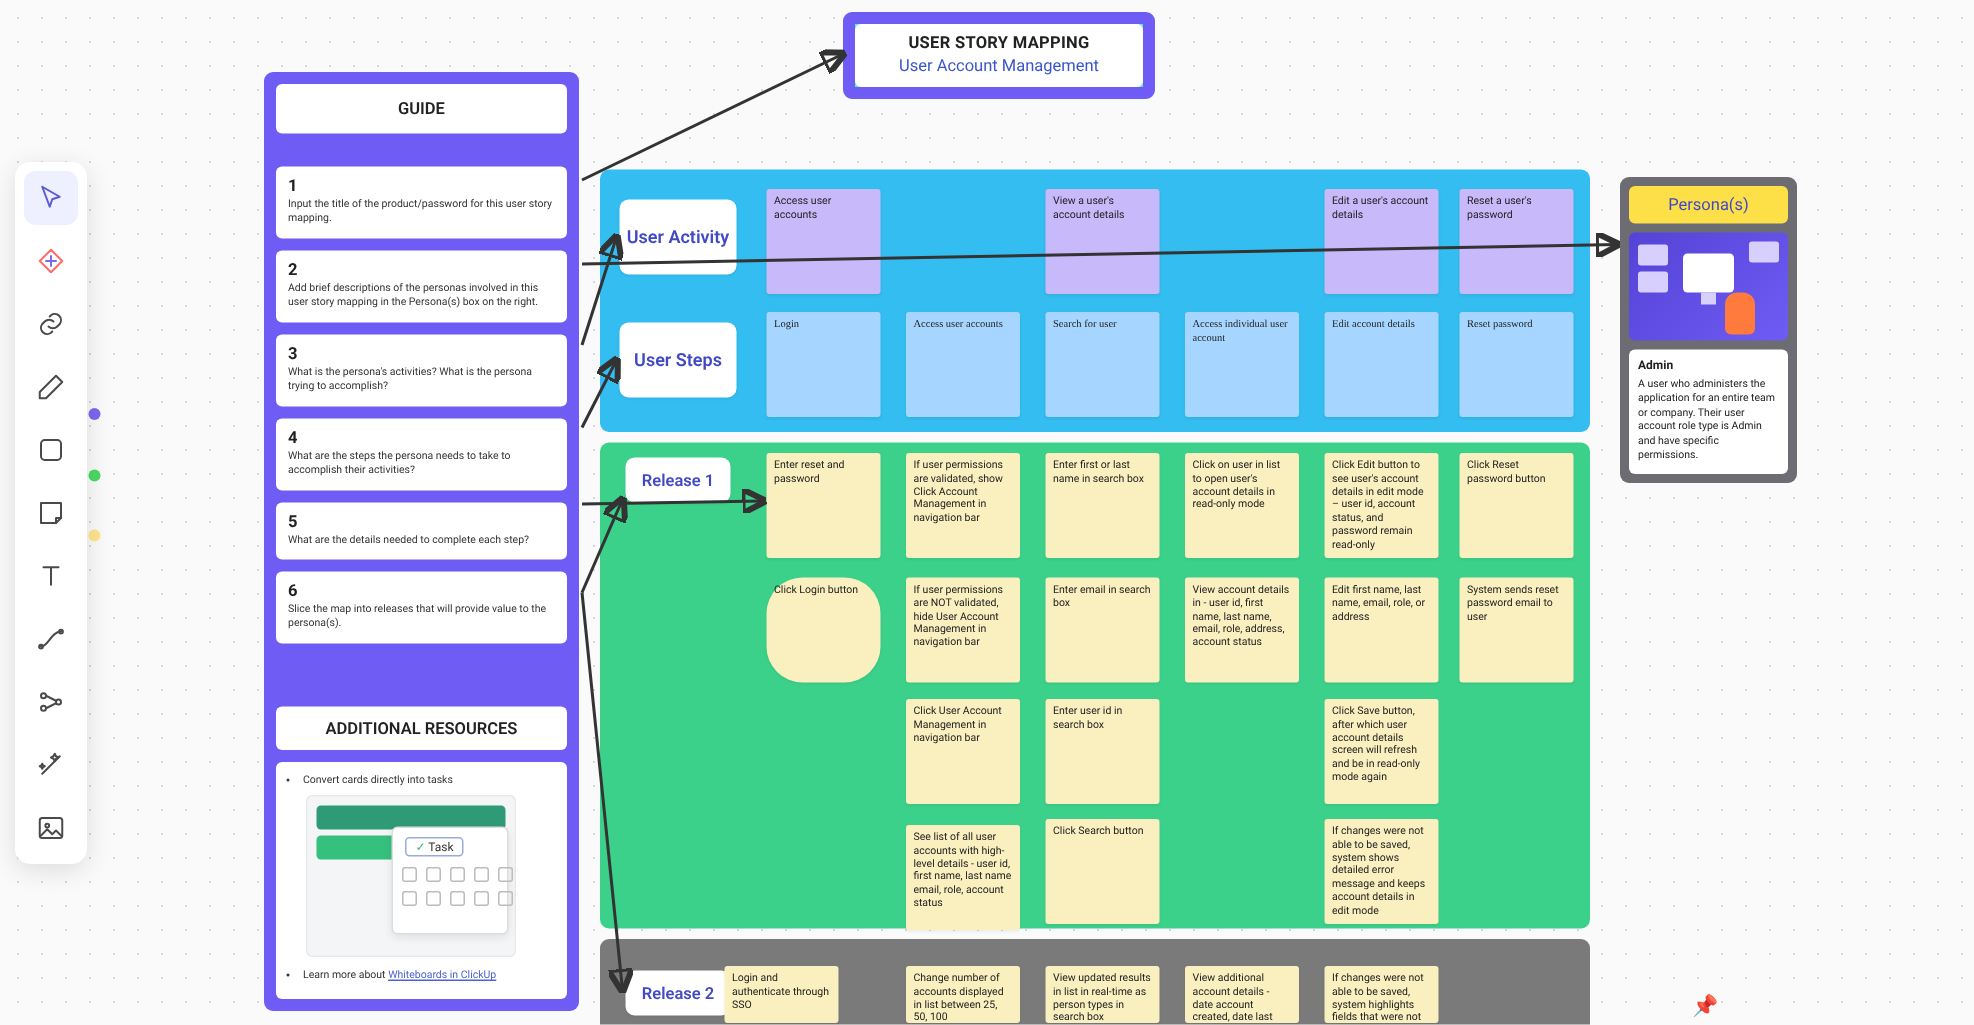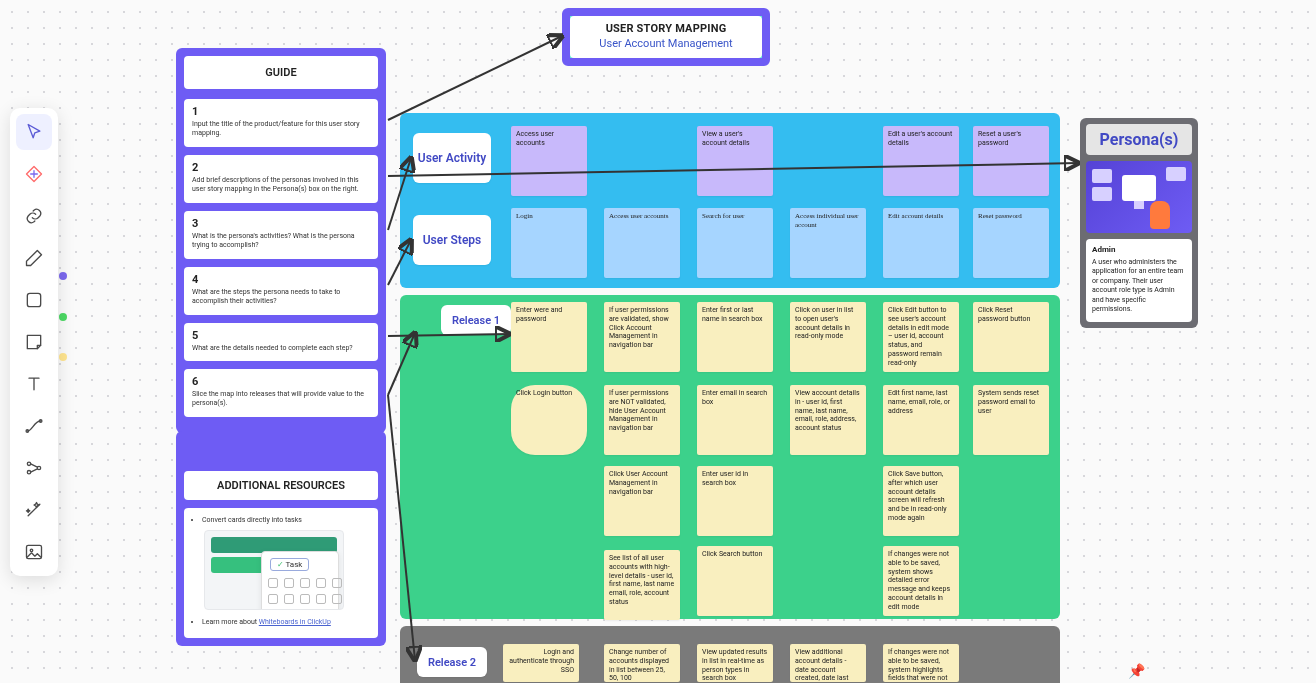--- a/index.html
+++ b/index.html
@@ -20,33 +20,33 @@
   .side-dot.yellow { background:#ffe58f; left:59px; top:353px; }
 
   
   .title-wrap { position:absolute; left:562px; top:8px; width:208px; background:#5eead4; border:8px solid #6e5cf4; border-radius:6px; }
   .title-inner { background:#fff; border-radius:4px; padding:6px 4px 8px 4px; text-align:center; }
   .title-inner .t1 { font-size:11px; font-weight:700; letter-spacing:.2px; color:#222; }
   .title-inner .t2 { font-size:11px; color:#3a55c8; margin-top:2px; }
 
   
   .guide { position:absolute; left:176px; top:48px; width:210px; background:#6e5cf4; border-radius:6px; padding:8px; }
-  .guide .head { background:#fff; border-radius:4px; text-align:center; font-size:11px; font-weight:600; padding:10px 0; margin-bottom:10px; color:#222; }
+  .guide .head { background:#fff; border-radius:4px; text-align:center; font-size:11px; font-weight:600; padding:10px 0; margin-bottom:22px; color:#222; }
   .guide .step { background:#fff; border-radius:4px; padding:6px 8px 8px 8px; margin-bottom:8px; }
   .guide .step .num { font-size:11px; font-weight:700; color:#222; }
   .guide .step .txt { font-size:7px; color:#333; line-height:1.35; margin-top:2px; }
 
   
   .res { position:absolute; left:176px; top:431px; width:210px; background:#6e5cf4; border-radius:6px; padding:8px; }
   .res .head { background:#fff; border-radius:4px; text-align:center; font-size:11px; font-weight:600; padding:8px 0; color:#222;margin-top:32px; }
   .res .body { background:#fff; border-radius:4px; margin-top:8px; padding:8px; }
   .res .body ul { list-style:disc; margin:0 0 0 10px; padding:0; }
   .res .body li { font-size:7px; color:#333; margin-bottom:4px; }
   .res .body a { color:#4a63d0; text-decoration:underline; }
-  .mini-preview { margin:6px 0 8px 12px; width:140px; height:80px; background:linear-gradient(#f3f5f7,#f3f5f7); border:1px solid #e6e8eb; border-radius:4px; position:relative; overflow:hidden; }
+  .mini-preview { margin:6px 0 8px 12px; width:140px; height:108px; background:linear-gradient(#f3f5f7,#f3f5f7); border:1px solid #e6e8eb; border-radius:4px; position:relative; overflow:hidden; }
   .mini-preview .row { position:absolute; top:6px; left:6px; right:6px; height:16px; background:#2f9b76; border-radius:3px; }
   .mini-preview .row2 { top:26px; background:#36c07e; }
   .mini-preview .panel { position:absolute; right:4px; top:20px; width:78px; height:72px; background:#fff; border:1px solid #ddd; border-radius:4px; box-shadow:0 2px 6px rgba(0,0,0,.08);}
   .mini-preview .task { position:absolute; left:8px; top:6px; font-size:8px; color:#333; border:1px solid #9ad; border-radius:3px; padding:1px 6px;}
   .mini-preview .task::before{content:"✓ "; color:#3bbf6b;}
   .mini-preview .icons { position:absolute; left:6px; top:26px; right:6px; display:grid; grid-template-columns:repeat(5,1fr); gap:6px;}
   .mini-preview .icons span{ width:10px;height:10px;border:1px solid #bbb; border-radius:2px; display:block;}
 
   
   .zone-activity { position:absolute; left:400px; top:113px; width:660px; height:175px; background:#34bdf0; border-radius:6px; }
@@ -60,21 +60,21 @@
   
   .card { position:absolute; width:76px; border-radius:2px; padding:4px 5px; font-size:7px; line-height:1.25; color:#222; box-shadow:0 1px 2px rgba(0,0,0,.06); }
   .card.lavender { background:#c8b9fb; height:70px; color:#222;}
   .card.lightblue { background:#a6d5ff; height:70px;font-family:Liberation Serif, serif;}
   .card.yellow { background:#f9efbf; }
   .card.yellow.h1 { height:70px; }
   .card.tall { height:70px; }
 
   
   .persona { position:absolute; left:1080px; top:118px; width:118px; background:#6c6c72; border-radius:6px; padding:6px; }
-  .persona .pt { background:#e5e5e5; border-radius:4px; padding:6px 0; text-align:center; font-size:16px; color:#4149c4; font-weight:700; }
+  .persona .pt { background:#fde047; border-radius:4px; padding:6px 0; text-align:center; font-size:11px; color:#4149c4; font-weight:400; }
   .persona .pic { margin-top:6px; height:72px; border-radius:4px; background:linear-gradient(135deg,#5542d6,#6e5cf4); position:relative; overflow:hidden;}
   .persona .pic .monitor{position:absolute; left:36px; top:14px; width:34px;height:26px;background:#fff;border-radius:3px;}
   .persona .pic .monitor::after{content:"";position:absolute;left:12px;top:26px;width:10px;height:8px;background:#d7d0ff;}
   .persona .pic .win{position:absolute;background:#d7d0ff;border-radius:2px;}
   .persona .pic .w1{left:6px;top:8px;width:20px;height:14px;}
   .persona .pic .w2{left:6px;top:26px;width:20px;height:14px;}
   .persona .pic .w3{right:6px;top:6px;width:20px;height:14px;}
   .persona .pic .dude{position:absolute;right:22px;bottom:4px;width:20px;height:28px;background:#ff7a3d;border-radius:8px 8px 4px 4px;}
   .persona .desc { background:#fff; border-radius:4px; margin-top:6px; padding:6px 6px 8px 6px; font-size:7px; line-height:1.35; color:#222;}
   .persona .desc b{font-size:8px; display:block; margin-bottom:2px;}
@@ -165,21 +165,21 @@
   <div class="title-inner">
     <div class="t1">USER STORY MAPPING</div>
     <div class="t2">User Account Management</div>
   </div>
 </div>
 
 <div class="guide">
   <div class="head">GUIDE</div>
   <div class="step">
       <div class="num">1</div>
-      <div class="txt">Input the title of the product/feature for this user story mapping.</div>
+      <div class="txt">Input the title of the product/password for this user story mapping.</div>
     </div>
   <div class="step">
       <div class="num">2</div>
       <div class="txt">Add brief descriptions of the personas involved in this user story mapping in the Persona(s) box on the right.</div>
     </div>
   <div class="step">
       <div class="num">3</div>
       <div class="txt">What is the persona's activities? What is the persona trying to accomplish?</div>
     </div>
   <div class="step">
@@ -226,36 +226,36 @@
       </ul>
   </div>
 </div>
 
 <div class="zone-activity"></div>
 <div class="zone-release1"></div>
 <div class="zone-release2"></div>
 
 <div class="sec-label ua" style="left:413px; top:133px;">User Activity</div>
 <div class="sec-label ua" style="left:413px; top:215px;">User Steps</div>
-<div class="sec-label small" style="left:441px; top:305px;">Release 1</div>
+<div class="sec-label small" style="left:417px; top:305px;">Release 1</div>
 <div class="sec-label small" style="left:417px; top:647px;">Release 2</div>
 
 <div class="card lavender tall" style="left:511px; top:126px;">Access user accounts</div>
 <div class="card lavender tall" style="left:697px; top:126px;">View a user's account details</div>
 <div class="card lavender tall" style="left:883px; top:126px;">Edit a user's account details</div>
 <div class="card lavender tall" style="left:973px; top:126px;">Reset a user's password</div>
 
 <div class="card lightblue" style="left:511px; top:208px;">Login</div>
 <div class="card lightblue" style="left:604px; top:208px;">Access user accounts</div>
 <div class="card lightblue" style="left:697px; top:208px;">Search for user</div>
 <div class="card lightblue" style="left:790px; top:208px;">Access individual user account</div>
 <div class="card lightblue" style="left:883px; top:208px;">Edit account details</div>
 <div class="card lightblue" style="left:973px; top:208px;">Reset password</div>
 
-<div class="card yellow h1" style="left:511px; top:302px;">Enter were and password</div>
+<div class="card yellow h1" style="left:511px; top:302px;">Enter reset and password</div>
 <div class="card yellow h1" style="left:604px; top:302px;">If user permissions are validated, show Click Account Management in navigation bar</div>
 <div class="card yellow h1" style="left:697px; top:302px;">Enter first or last name in search box</div>
 <div class="card yellow h1" style="left:790px; top:302px;">Click on user in list to open user's account details in read-only mode</div>
 <div class="card yellow h1" style="left:883px; top:302px;">Click Edit button to see user's account details in edit mode – user id, account status, and password remain read-only</div>
 <div class="card yellow h1" style="left:973px; top:302px;">Click Reset password button</div>
 
 <div class="card yellow h1" style="left:511px; top:385px;border-radius:24px;">Click Login button</div>
 <div class="card yellow h1" style="left:604px; top:385px;">If user permissions are NOT validated, hide User Account Management in navigation bar</div>
 <div class="card yellow h1" style="left:697px; top:385px;">Enter email in search box</div>
 <div class="card yellow h1" style="left:790px; top:385px;">View account details in - user id, first name, last name, email, role, address, account status</div>
@@ -263,21 +263,21 @@
 <div class="card yellow h1" style="left:973px; top:385px;">System sends reset password email to user</div>
 
 <div class="card yellow h1" style="left:604px; top:466px;">Click User Account Management in navigation bar</div>
 <div class="card yellow h1" style="left:697px; top:466px;">Enter user id in search box</div>
 <div class="card yellow h1" style="left:883px; top:466px;">Click Save button, after which user account details screen will refresh and be in read-only mode again</div>
 
 <div class="card yellow h1" style="left:604px; top:550px;">See list of all user accounts with high-level details - user id, first name, last name email, role, account status</div>
 <div class="card yellow h1" style="left:697px; top:546px;">Click Search button</div>
 <div class="card yellow h1" style="left:883px; top:546px;">If changes were not able to be saved, system shows detailed error message and keeps account details in edit mode</div>
 
-<div class="card yellow" style="left:503px; top:644px; height:38px;text-align:right;">Login and authenticate through SSO</div>
+<div class="card yellow" style="left:483px; top:644px; height:38px;">Login and authenticate through SSO</div>
 <div class="card yellow" style="left:604px; top:644px; height:38px;">Change number of accounts displayed in list between 25, 50, 100</div>
 <div class="card yellow" style="left:697px; top:644px; height:38px;">View updated results in list in real-time as person types in search box</div>
 <div class="card yellow" style="left:790px; top:644px; height:38px;">View additional account details - date account created, date last updated, date of last</div>
 <div class="card yellow" style="left:883px; top:644px; height:38px;">If changes were not able to be saved, system highlights fields that were not able to be saved</div>
 
 <div class="persona">
   <div class="pt">Persona(s)</div>
   <div class="pic">
     <span class="win w1"></span>
       <span class="win w2"></span>

